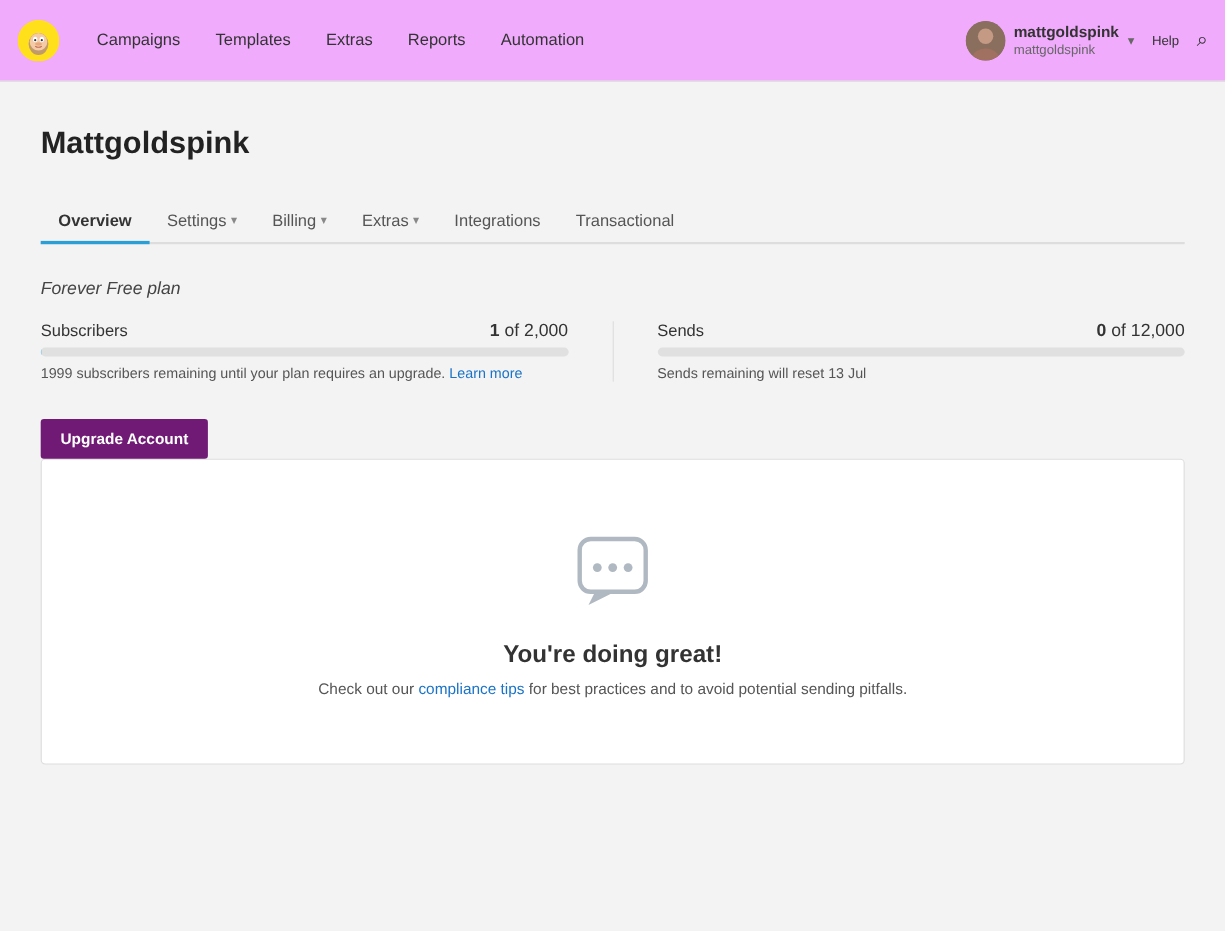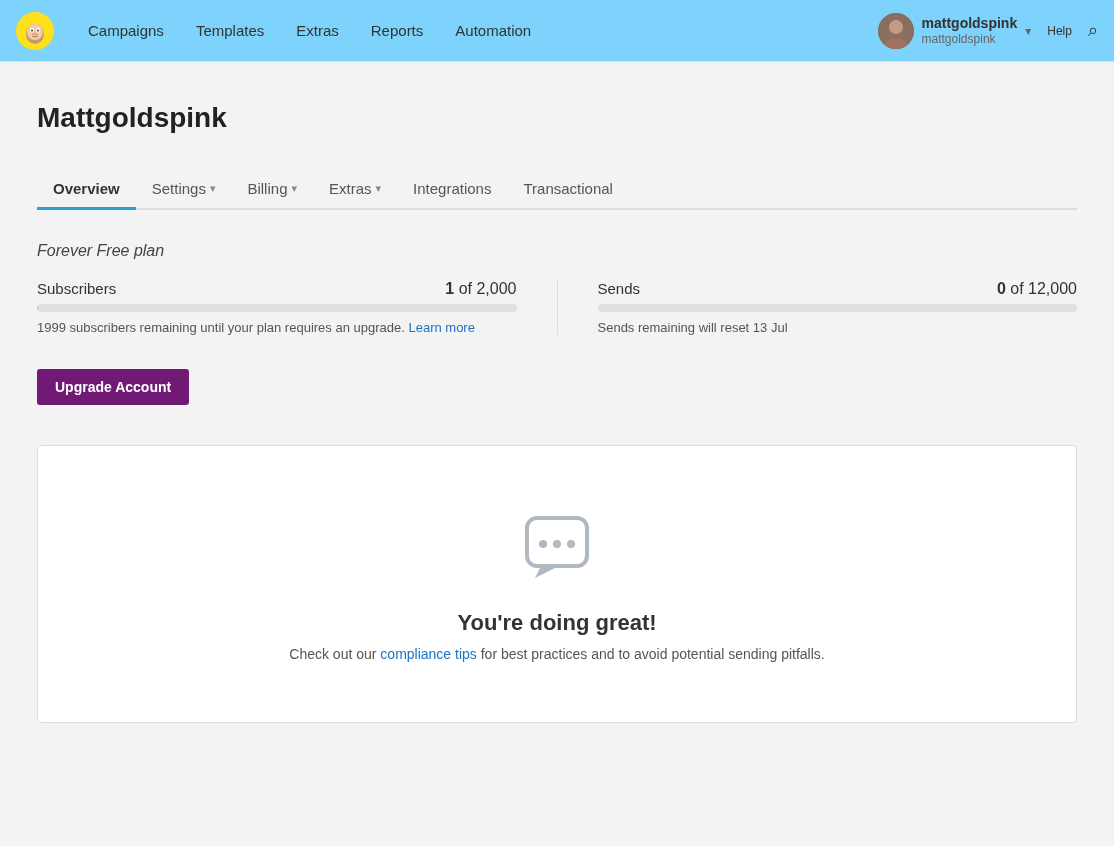--- a/index.html
+++ b/index.html
@@ -1,22 +1,22 @@
 <!DOCTYPE html>
 <html><head>
   <meta charset="utf-8">
   <style>
     * { box-sizing: border-box; margin: 0; padding: 0; }
     body { font-family: -apple-system, BlinkMacSystemFont, 'Helvetica Neue', Arial, sans-serif; background: #f3f3f3; color: #222; font-size: 14px; }
 
     
     .top-nav {
-      background: #7dd3fc;
+      background: #f0abfc;
       border-bottom: 1px solid #ddd;
-      height: 62px;
+      height: 74px;
       display: flex;
       align-items: center;
       padding: 0 16px;
       position: relative;
     }
     .top-nav-logo {
       width: 38px;
       height: 38px;
       margin-right: 20px;
       flex-shrink: 0;
@@ -187,21 +187,20 @@
     }
     .issues-card {
       background: #fff;
       border: 1px solid #ddd;
       border-radius: 4px;
       padding: 60px 20px;
       display: flex;
       flex-direction: column;
       align-items: center;
       justify-content: center;
-      margin-top: 40px;
     }
     .chat-icon-wrap {
       width: 80px;
       height: 80px;
       margin-bottom: 24px;
     }
     .issues-heading {
       font-size: 22px;
       font-weight: 700;
       color: #333;

